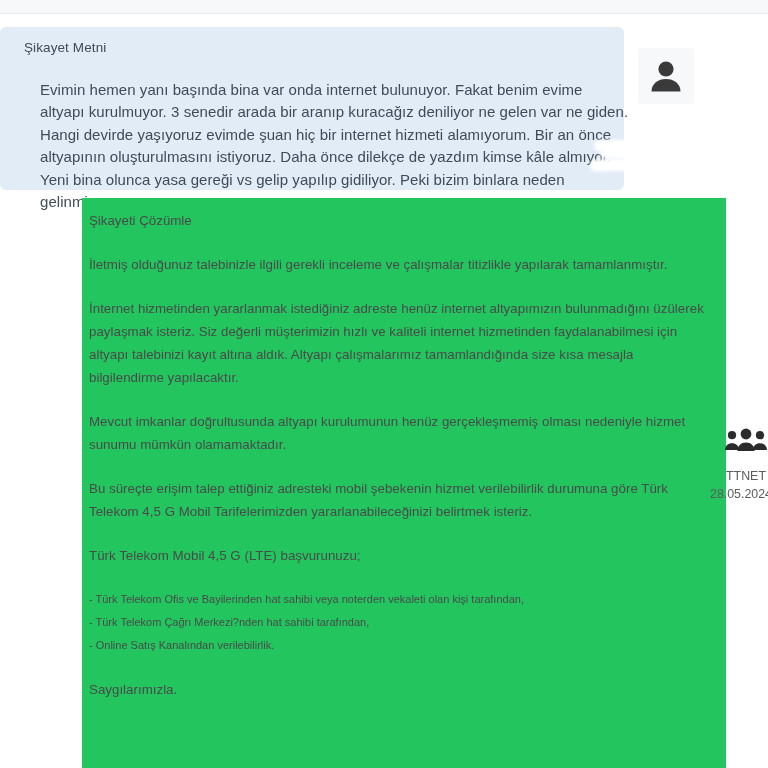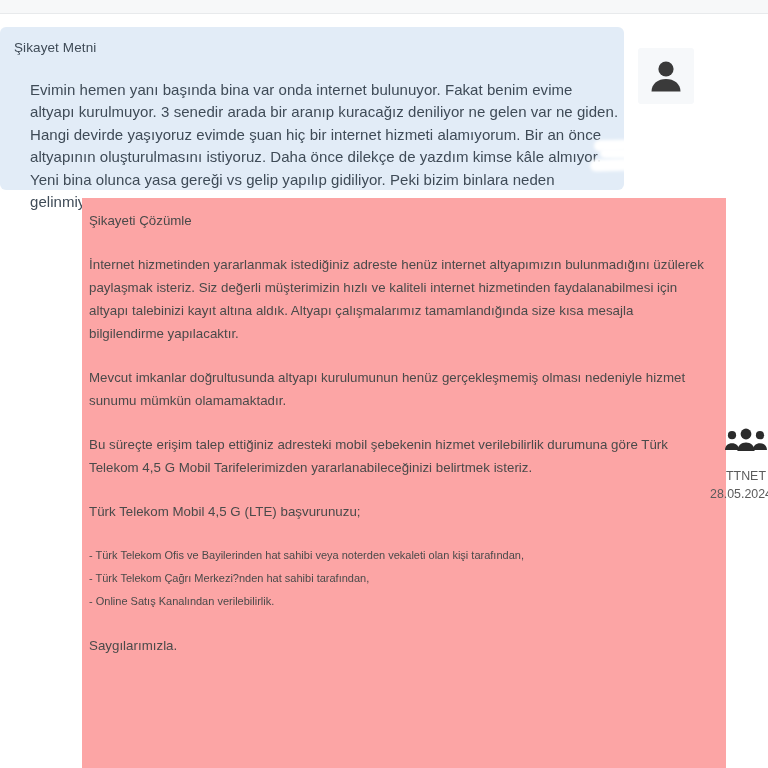--- a/index.html
+++ b/index.html
@@ -46,21 +46,21 @@
   
   .complaint-card {
     position: absolute;
     left: 0;
     top: 27px;
     width: 624px;
     height: 163px;
     background: #e2ecf7;
     border-radius: 6px;
     box-sizing: border-box;
-    padding: 12px 14px 10px 14px;
+    padding: 12px 14px 10px 24px;
   }
   .complaint-title {
     font-size: 13.5px;
     color: #3f4b57;
     line-height: 18px;
     margin: 0 0 22px 0;
     letter-spacing: .1px;
   }
   .complaint-body {
     font-size: 15px;
@@ -98,21 +98,21 @@
   .redact.r3 { left: 590px; top: 131px; width: 120px; height: 12px; transform: rotate(-1.6deg); }
   .redact.r4 { left: 652px; top: 103px; width: 76px;  height: 9px;  transform: rotate(1.2deg); }
 
   
   .reply-panel {
     position: absolute;
     left: 82px;
     top: 198px;
     width: 644px;
     height: 570px;
-    background: #fca5a5;
+    background: #22c55e;
     box-sizing: border-box;
     padding: 12px 18px 0 7px;
     overflow: hidden;
   }
   .reply-title {
     font-size: 13.3px;
     color: #4a4a4a;
     line-height: 21px;
     margin: 0 0 22px 0;
   }
@@ -179,20 +179,21 @@
     <div class="redact r1"></div>
     <div class="redact r2"></div>
     <div class="redact r3"></div>
   </div>
 
   <div class="reply-panel">
 
     <div class="reply-title">Şikayeti Çözümle</div>
 
 
+    <div class="reply-para">İletmiş olduğunuz talebinizle ilgili gerekli inceleme ve çalışmalar titizlikle yapılarak tamamlanmıştır.</div>
 
     <div class="reply-para">İnternet hizmetinden yararlanmak istediğiniz adreste henüz internet altyapımızın bulunmadığını üzülerek paylaşmak isteriz. Siz değerli müşterimizin hızlı ve kaliteli internet hizmetinden faydalanabilmesi için altyapı talebinizi kayıt altına aldık. Altyapı çalışmalarımız tamamlandığında size kısa mesajla bilgilendirme yapılacaktır.</div>
 
     <div class="reply-para">Mevcut imkanlar doğrultusunda altyapı kurulumunun henüz gerçekleşmemiş olması nedeniyle hizmet sunumu mümkün olamamaktadır.</div>
 
     <div class="reply-para">Bu süreçte erişim talep ettiğiniz adresteki mobil şebekenin hizmet verilebilirlik durumuna göre Türk Telekom 4,5 G Mobil Tarifelerimizden yararlanabileceğinizi belirtmek isteriz.</div>
 
     <div class="reply-para">Türk Telekom Mobil 4,5 G (LTE) başvurunuzu;</div>
 
     <div class="reply-list">

